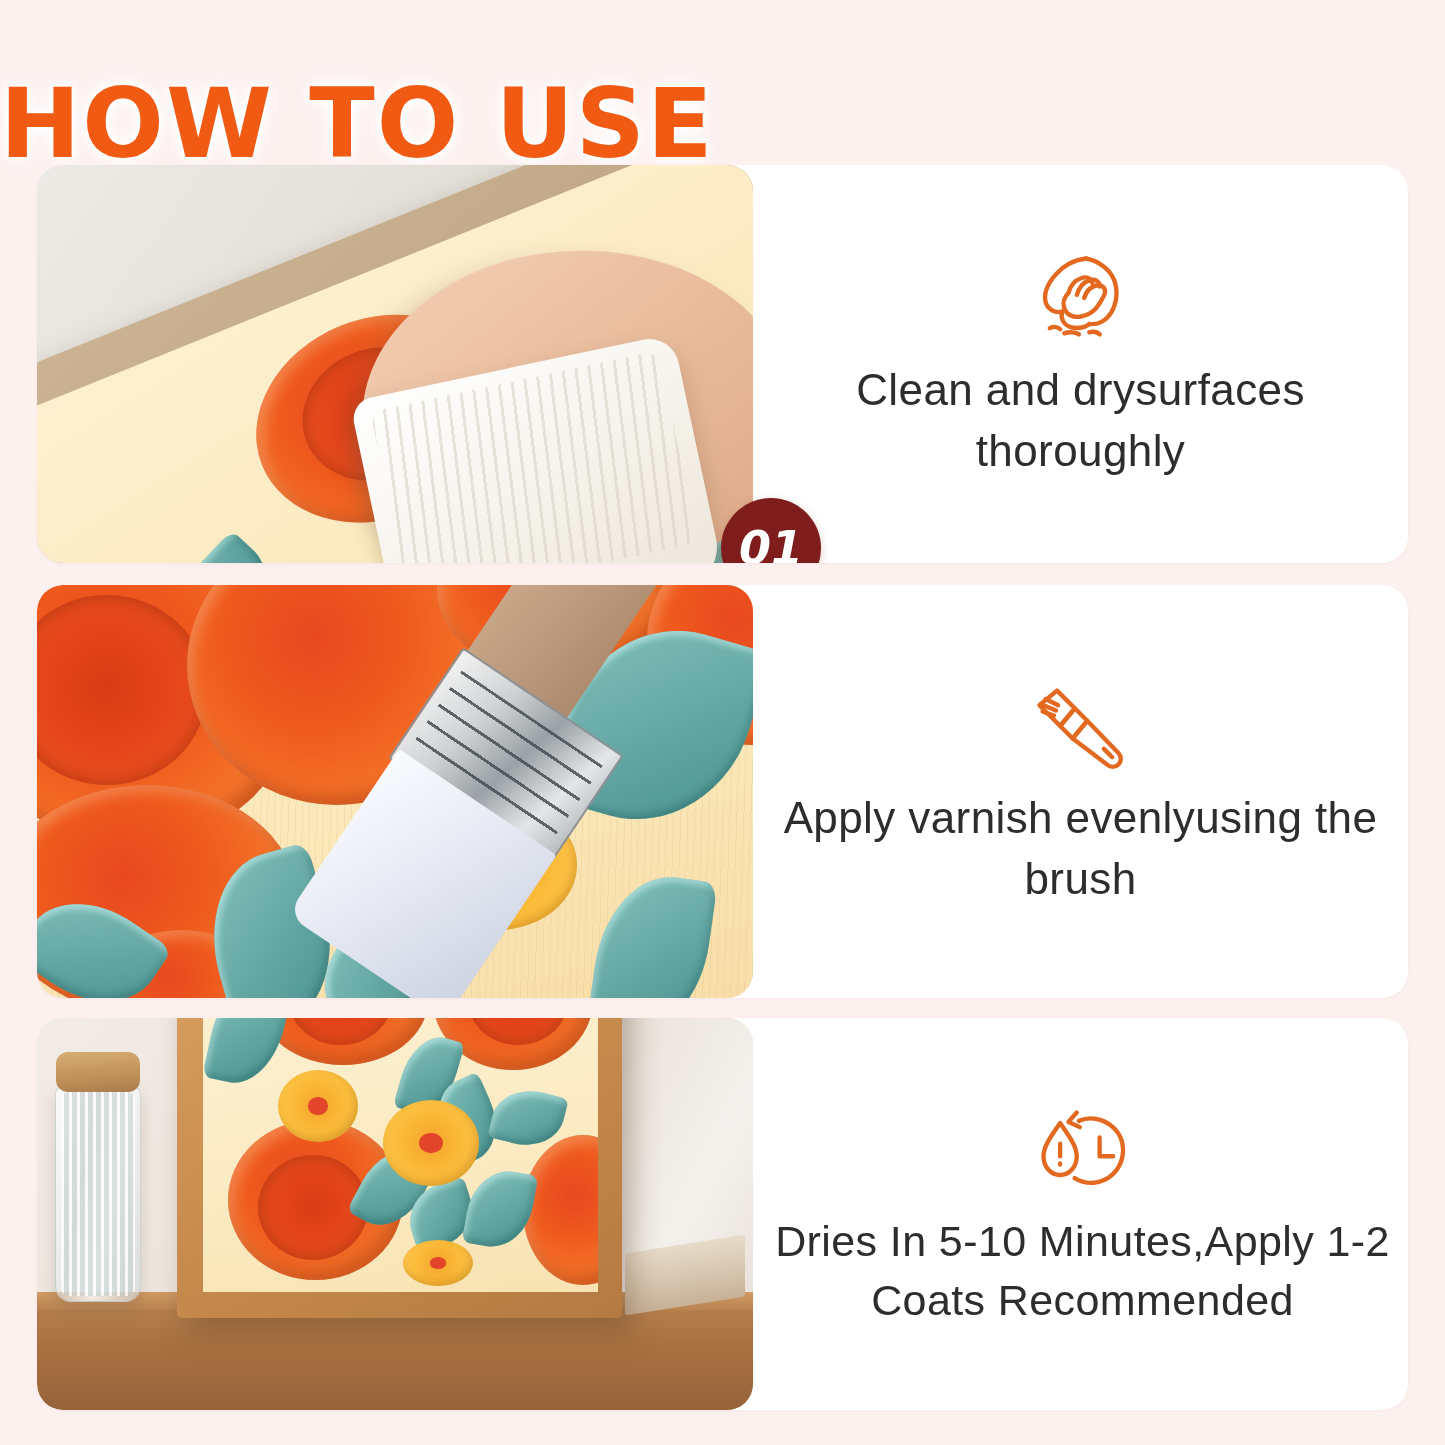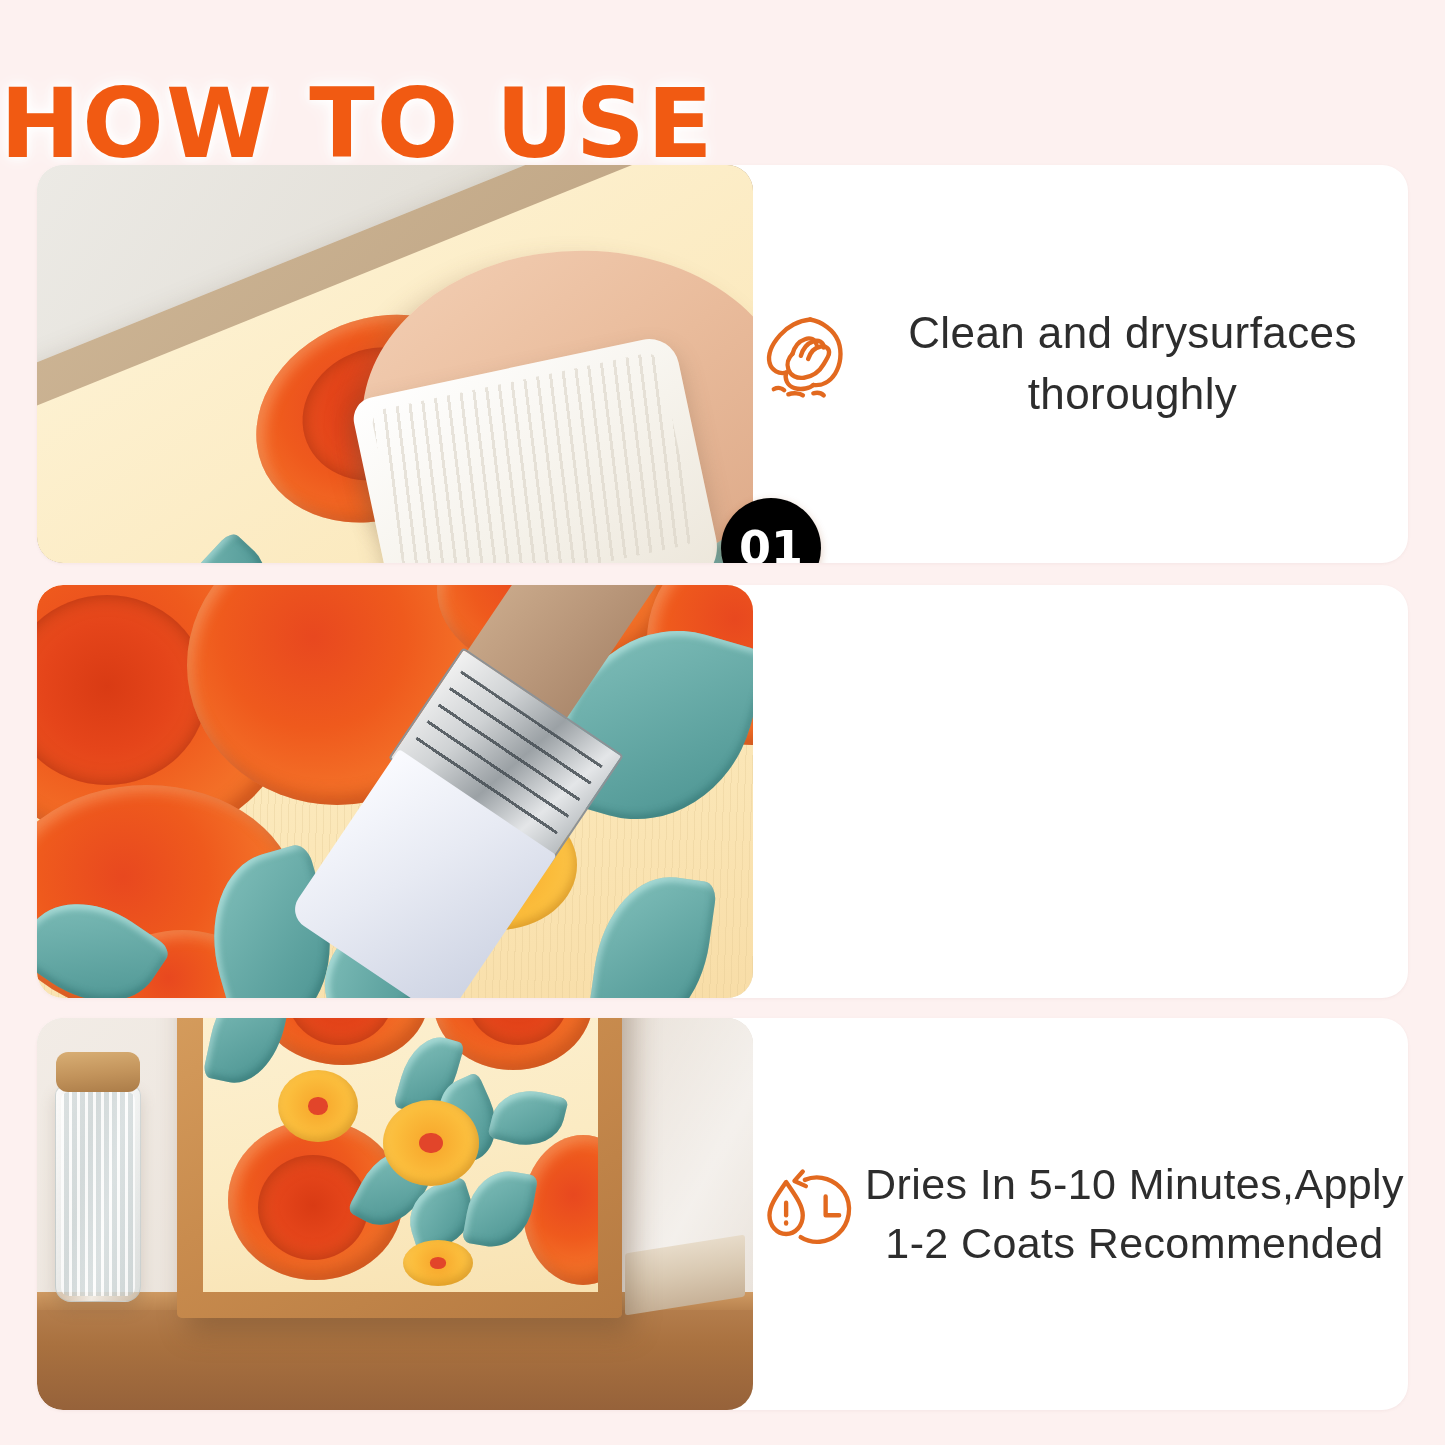--- a/index.html
+++ b/index.html
@@ -249,43 +249,44 @@
     transform: skewY(-9deg);
     border-radius:3px;
   }
 
   
   .badge {
     position: absolute;
     width: 100px;
     height: 100px;
     border-radius: 50%;
-    background: #000000;
+    background: #7f1d1d;
     color: #ffffff;
     font-family: "DejaVu Sans", sans-serif;
     font-weight: bold;
     font-size: 46px;
     letter-spacing: 0px;
     display: flex;
     align-items: center;
     justify-content: center;
     z-index: 6;
     box-shadow: 0 3px 8px rgba(150,70,20,.28);
+    font-style: italic;
   }
   #badge-1 { left: 684px; top: 333px; }
 
   
   .step-content {
     position: absolute;
     top: 0;
     height: 100%;
     left: 716px;
     right: 0;
     display: flex;
-    flex-direction: row;
+    flex-direction: column;
     align-items: center;
     justify-content: center;
   }
   .step-icon {
     width: 104px;
     height: 104px;
     margin-bottom: 10px;
   }
   .step-text {
     font-family: "Liberation Sans", sans-serif;
@@ -365,20 +366,34 @@
       <div class="leafA" style="left:175px;top:270px;width:120px;height:170px;transform:rotate(-16deg);"></div>
       <div class="leafA" style="left:-10px;top:320px;width:130px;height:95px;transform:rotate(34deg);"></div>
       <div class="leafA" style="left:280px;top:335px;width:125px;height:95px;transform:rotate(-30deg);"></div>
       <div class="leafA" style="left:560px;top:290px;width:110px;height:160px;transform:rotate(8deg);"></div>
       <div class="brush-handle"></div>
       <div class="ferrule"></div>
       <div class="bristles"></div>
     </div>
   </div>
 
+  <div class="step-content">
+    <div class="step-icon">
+      <svg viewBox="0 0 100 100" width="104" height="104" fill="none" stroke="#e2691f" stroke-width="4.2" stroke-linecap="round" stroke-linejoin="round">
+        <path d="M10 30 L27 16 L44 33 L30 50 Z"></path>
+        <path d="M16 24 L28 30"></path>
+        <path d="M14 30 L26 35"></path>
+        <path d="M13 36 L24 40"></path>
+        <path d="M30 50 L44 33 L56 45 L42 62 Z"></path>
+        <path d="M42 62 L56 45 L86 76 C89 79, 89 84, 86 87 C83 90, 78 90, 75 87 Z"></path>
+        <path d="M72 72 L80 80"></path>
+      </svg>
+    </div>
+    <div class="step-text">Apply varnish evenlyusing the brush</div>
+  </div>
 </div>
 
 <div class="step-row" id="row-3">
 
   <div class="photo" id="photo3">
     <div class="photo-inner">
       <div class="room"></div>
       <div class="sunbeam"></div>
       <div class="shelf"></div>
       <div class="books"></div>

